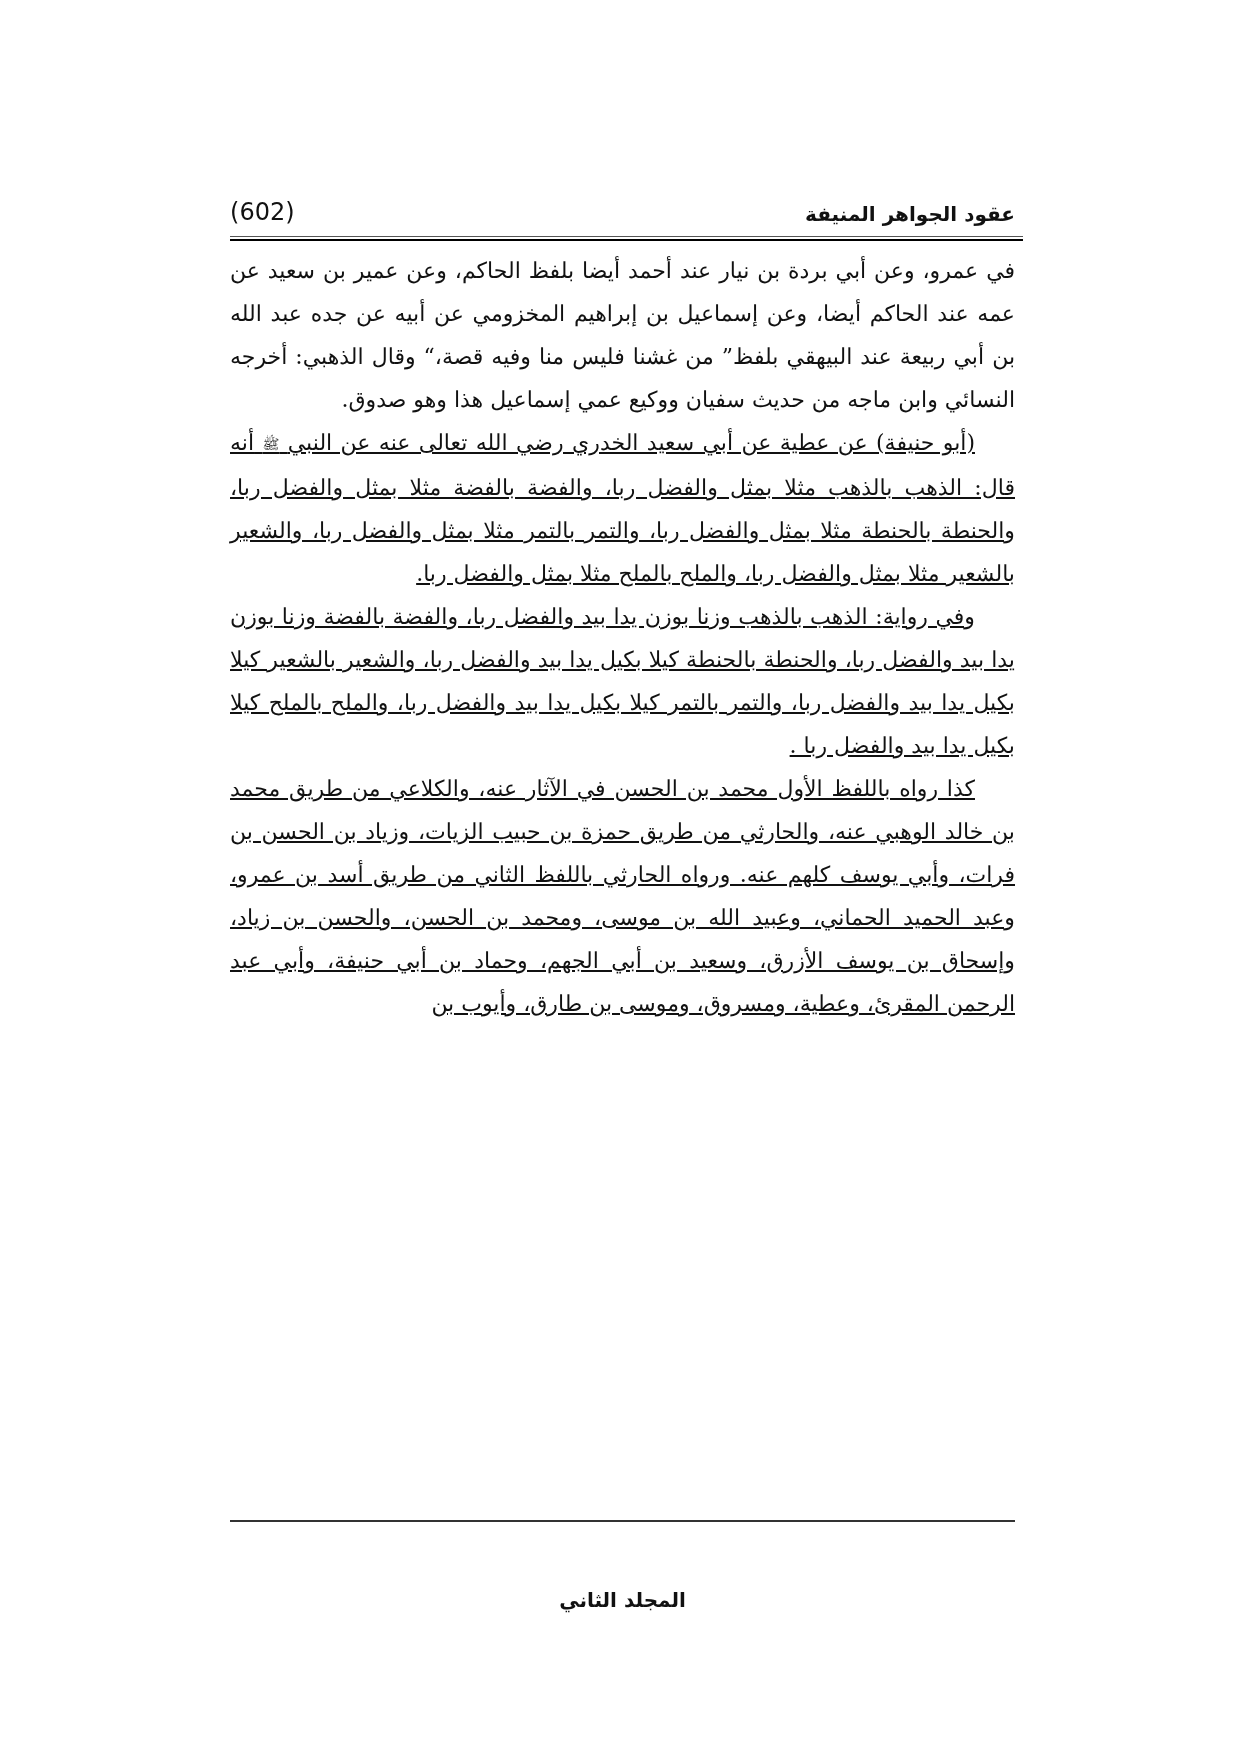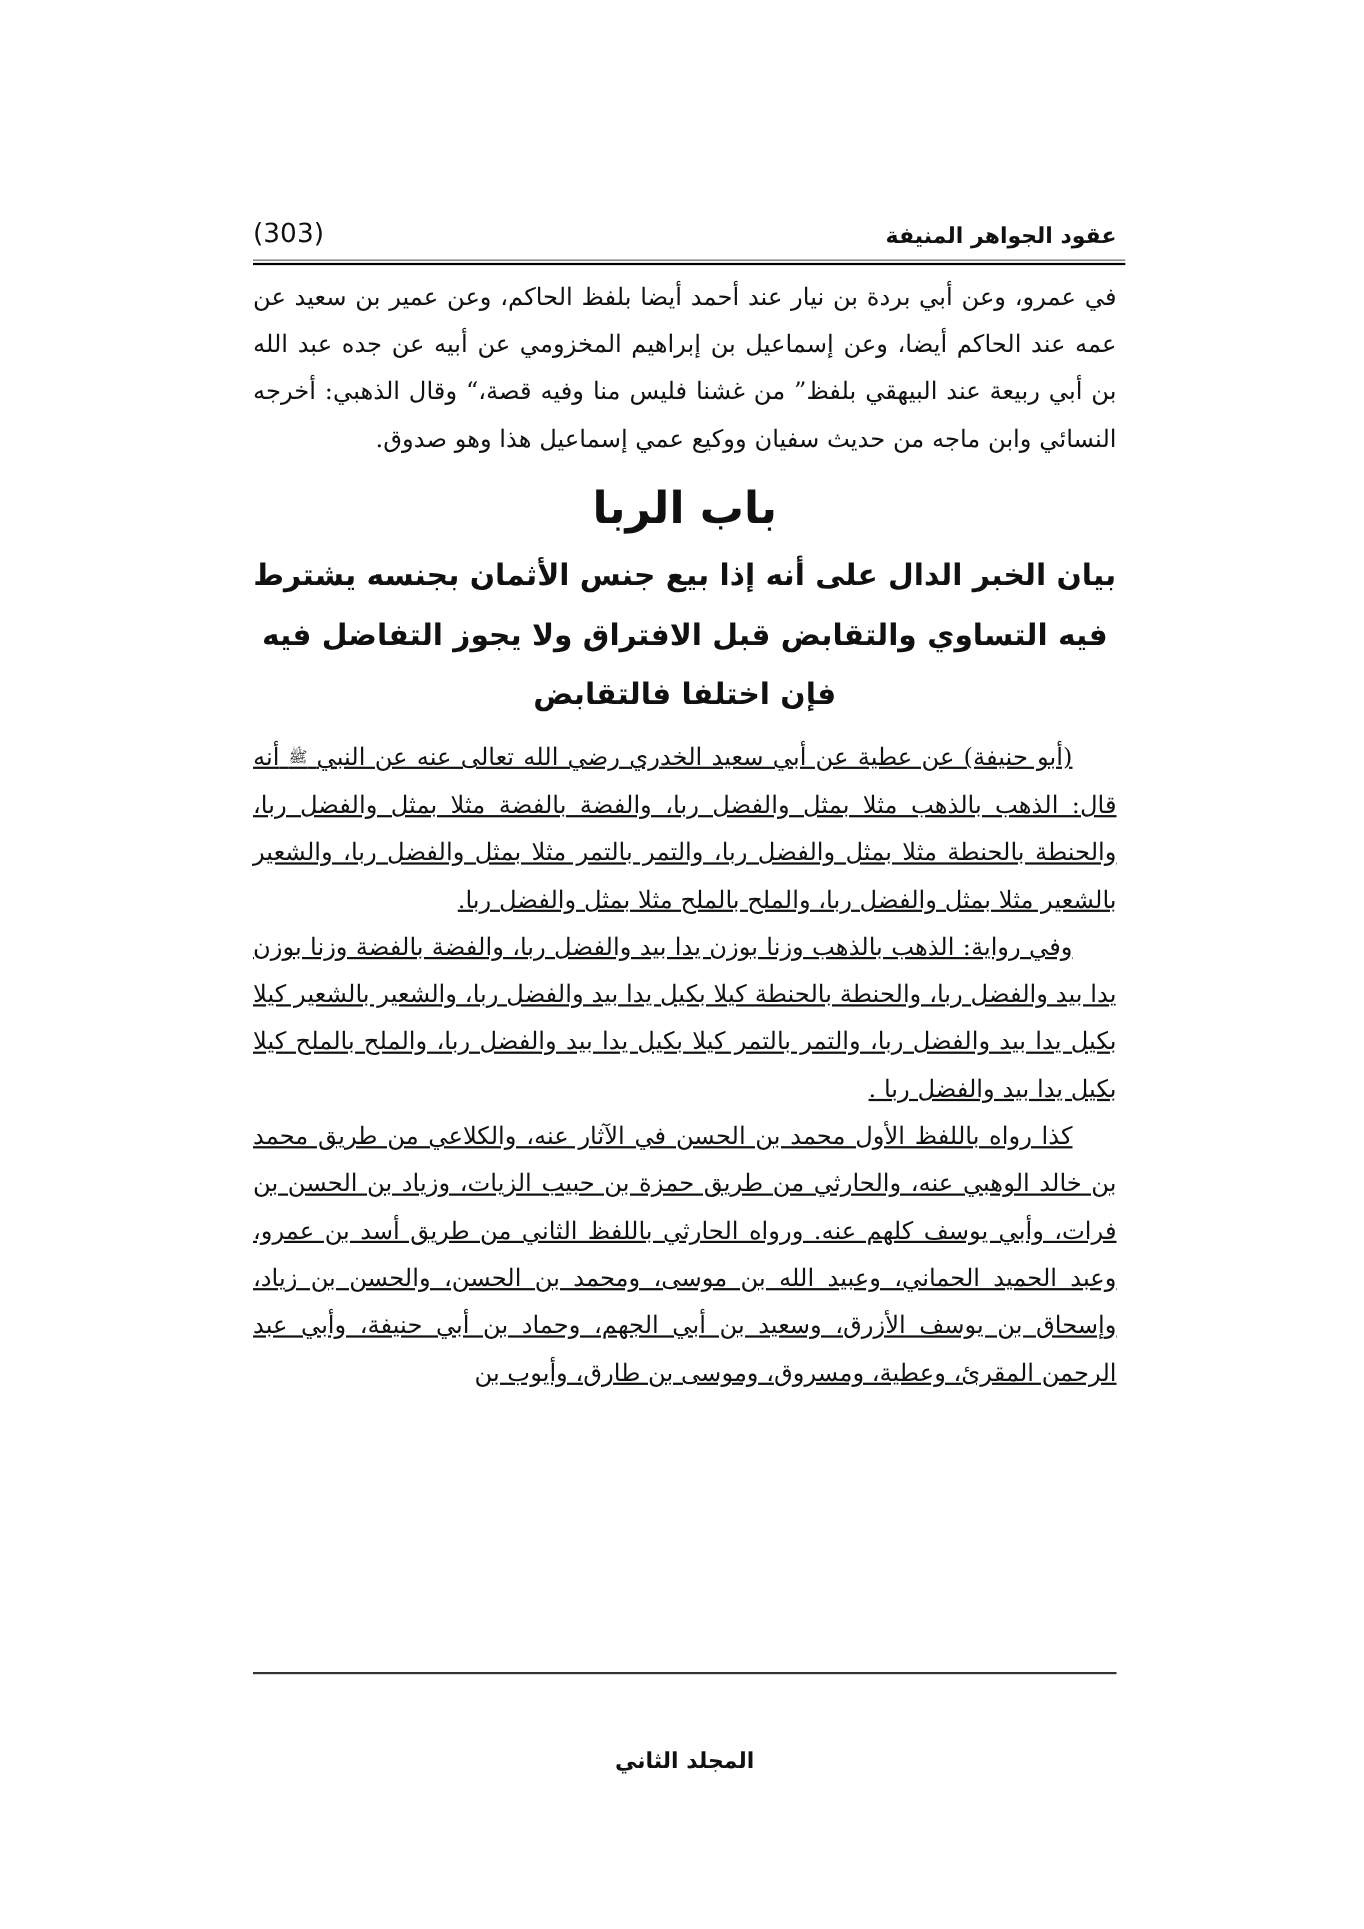--- a/index.html
+++ b/index.html
@@ -41,29 +41,27 @@
     font-family: "DejaVu Sans", sans-serif; color: #111;
   }
   .pbuh { font-size: 14px; vertical-align: middle; }
 </style>
 </head>
 <body>
 
 <div class="page">
   <div class="header">
     <span class="book-title">عقود الجواهر المنيفة</span>
-    <span class="page-number">(303)</span>
+    <span class="page-number">(602)</span>
   </div>
   <div class="header-rule"></div>
 
   <p class="para">في عمرو، وعن أبي بردة بن نيار عند أحمد أيضا بلفظ الحاكم، وعن عمير بن سعيد عن عمه عند الحاكم أيضا، وعن إسماعيل بن إبراهيم المخزومي عن أبيه عن جده عبد الله بن أبي ربيعة عند البيهقي بلفظ” من غشنا فليس منا وفيه قصة،“ وقال الذهبي: أخرجه النسائي وابن ماجه من حديث سفيان ووكيع عمي إسماعيل هذا وهو صدوق.</p>
 
-  <div class="chapter-title">باب الربا</div>
 
-  <div class="subtitle">بيان الخبر الدال على أنه إذا بيع جنس الأثمان بجنسه يشترط فيه التساوي والتقابض قبل الافتراق ولا يجوز التفاضل فيه فإن اختلفا فالتقابض</div>
 
   <p class="para indent">
     <span>(أبو حنيفة) عن عطية عن أبي سعيد الخدري رضي الله تعالى عنه عن النبي</span>
     <span class="pbuh">ﷺ</span>
     <span>أنه قال: الذهب بالذهب مثلا بمثل والفضل ربا، والفضة بالفضة مثلا بمثل والفضل ربا، والحنطة بالحنطة مثلا بمثل والفضل ربا، والتمر بالتمر مثلا بمثل والفضل ربا، والشعير بالشعير مثلا بمثل والفضل ربا، والملح بالملح مثلا بمثل والفضل ربا.</span>
   </p>
 
   <p class="para indent">وفي رواية: الذهب بالذهب وزنا بوزن يدا بيد والفضل ربا، والفضة بالفضة وزنا بوزن يدا بيد والفضل ربا، والحنطة بالحنطة كيلا بكيل يدا بيد والفضل ربا، والشعير بالشعير كيلا بكيل يدا بيد والفضل ربا، والتمر بالتمر كيلا بكيل يدا بيد والفضل ربا، والملح بالملح كيلا بكيل يدا بيد والفضل ربا .</p>
 
   <p class="para indent">كذا رواه باللفظ الأول محمد بن الحسن في الآثار عنه، والكلاعي من طريق محمد بن خالد الوهبي عنه، والحارثي من طريق حمزة بن حبيب الزيات، وزياد بن الحسن بن فرات، وأبي يوسف كلهم عنه. ورواه الحارثي باللفظ الثاني من طريق أسد بن عمرو، وعبد الحميد الحماني، وعبيد الله بن موسى، ومحمد بن الحسن، والحسن بن زياد، وإسحاق بن يوسف الأزرق، وسعيد بن أبي الجهم، وحماد بن أبي حنيفة، وأبي عبد الرحمن المقرئ، وعطية، ومسروق، وموسى بن طارق، وأيوب بن</p>

